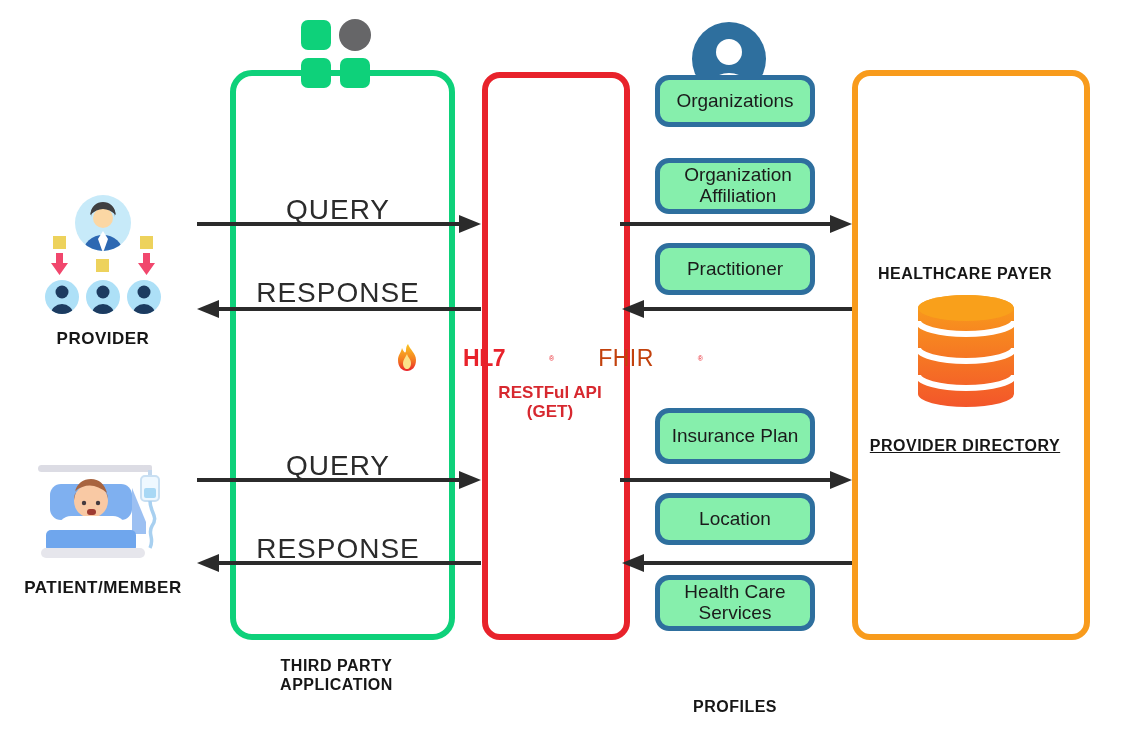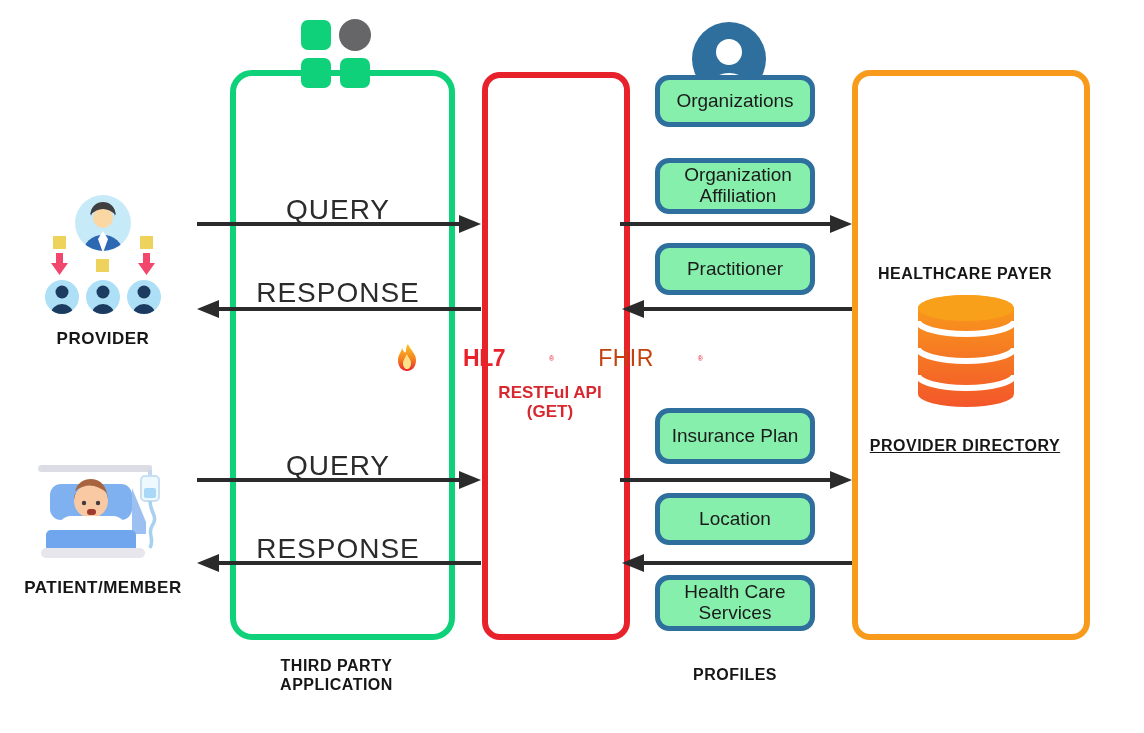--- a/index.html
+++ b/index.html
@@ -212,15 +212,15 @@
   <div class="flow-lbl" style="top:533px;">RESPONSE</div>
   <div class="head-l" style="left:197px;top:554px;"></div>
   <div class="aline" style="left:219px;top:561px;width:262px;"></div>
   <div class="head-l" style="left:622px;top:554px;"></div>
   <div class="aline" style="left:644px;top:561px;width:208px;"></div>
 
   <div class="cap cap-md" style="left:230px;top:656px;width:213px;line-height:1.2;">
     <div>THIRD PARTY</div>
     <div>APPLICATION</div>
   </div>
-  <div class="cap cap-md" style="left:655px;top:666px;width:160px;">PROFILES</div>
+  <div class="cap cap-md" style="left:655px;top:698px;width:160px;">PROFILES</div>
 
 </div>
 
 </body></html>

